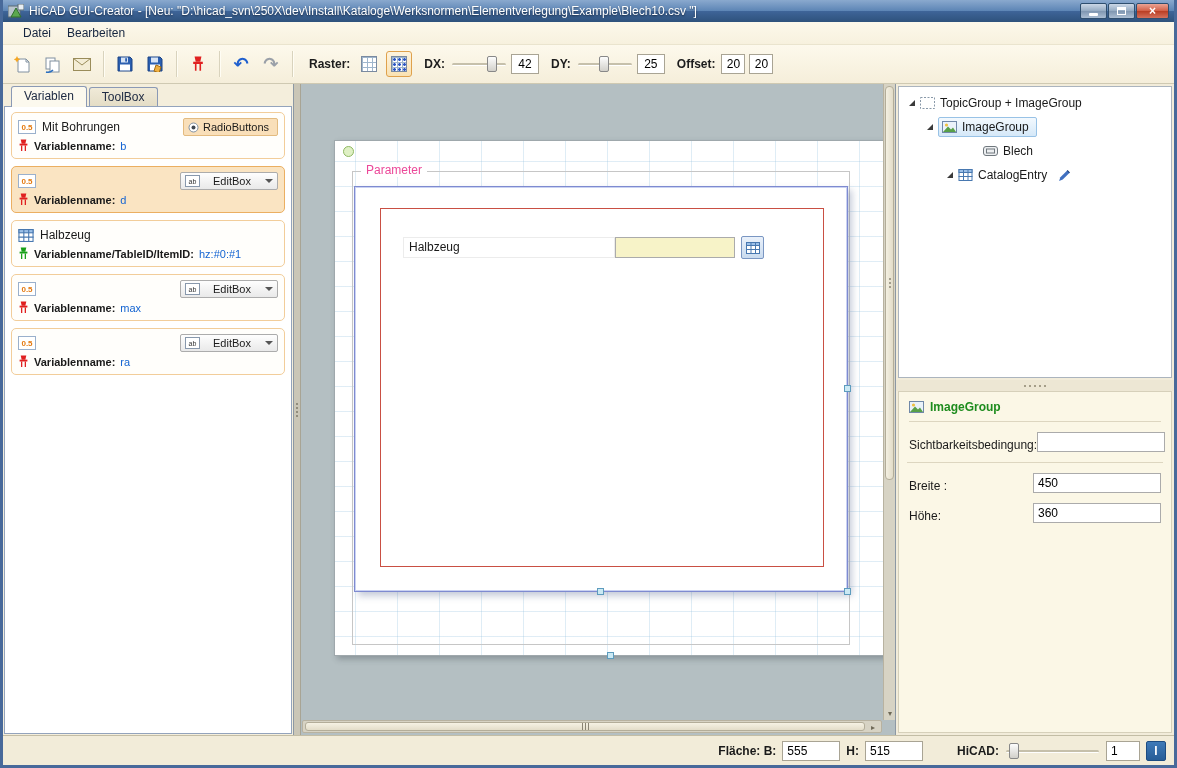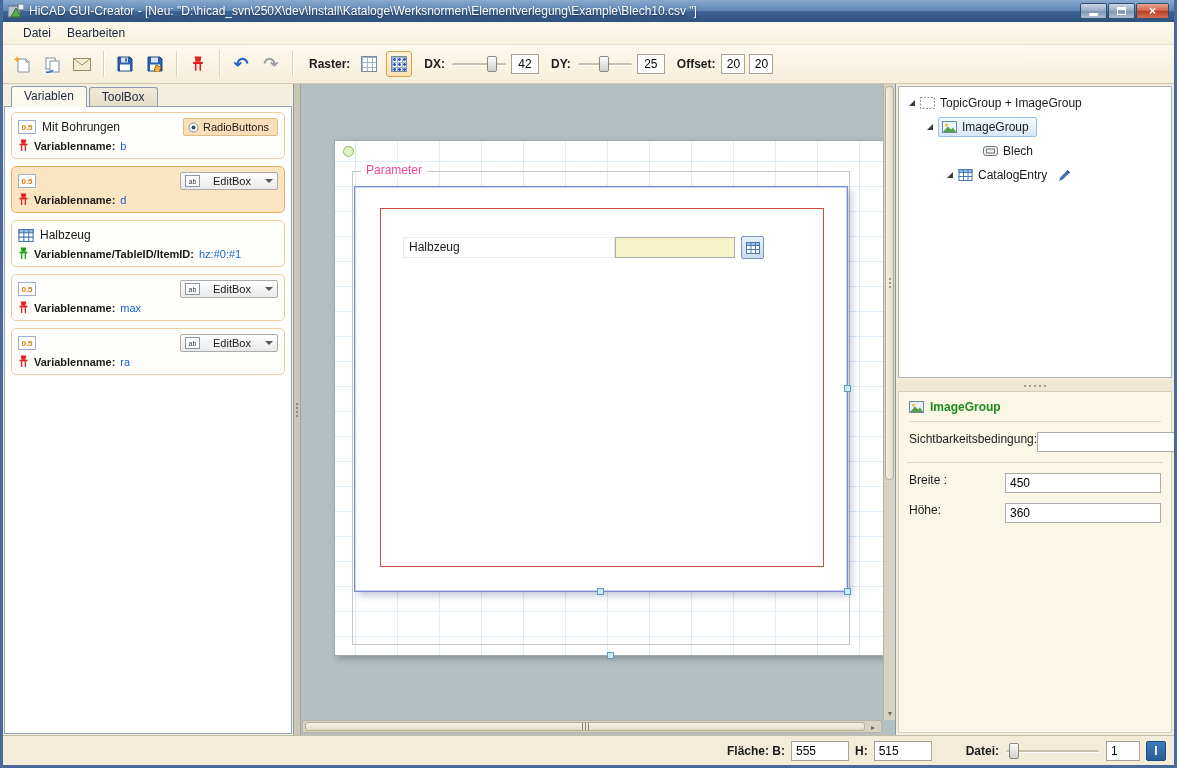--- a/index.html
+++ b/index.html
@@ -95,22 +95,22 @@
   .treebox { background:#FFF; border:1px solid #ABB4BE; margin:2px; height:292px; padding-top:4px; overflow:hidden; }
   .trow { display:flex; align-items:center; height:24px; gap:5px; }
   .arrow { width:0; height:0; border-left:6px solid transparent; border-bottom:6px solid #3A3A3A; flex:0 0 auto; }
   .tlab { white-space:nowrap; }
   .tsel { display:flex; align-items:center; gap:5px; padding:2px 7px 2px 3px; background:linear-gradient(#F3F9FE,#D5E8F8); border:1px solid #98C2E6; border-radius:2px; }
   .hsplit { height:11px; display:flex; align-items:center; justify-content:center; gap:3px; background:#EDE7D4; }
   .hsplit i { width:2px; height:2px; border-radius:50%; background:#8C8670; }
   .props { flex:1; background:#FBF7E6; border:1px solid #D6D0BA; margin:0 2px 2px 2px; padding:8px 10px 0 10px; }
   .phead { display:flex; align-items:center; gap:6px; padding-bottom:7px; border-bottom:1px solid #DDD6C0; }
   .ptitle { color:#1E8C1E; font-weight:bold; }
-  .prow { display:flex; align-items:flex-start; justify-content:space-between; margin:10px 0; }
-  .prow input { width:156px; height:20px; border:1px solid #ABABAB; background:#FFF; font:12px "Liberation Sans",sans-serif; padding:0 4px; }
+  .prow { display:flex; align-items:flex-end; justify-content:space-between; margin:10px 0; }
+  .prow input { width:128px; height:20px; border:1px solid #ABABAB; background:#FFF; font:12px "Liberation Sans",sans-serif; padding:0 4px; }
   .psep { border-top:1px solid #DDD6C0; margin:10px -2px; }
 
   
   .status { height:30px; background:#F2ECD9; border-top:1px solid #C3BDA5; display:flex; align-items:center; justify-content:flex-end; gap:6px; padding-right:8px; }
   .slabel { font-weight:bold; white-space:nowrap; }
   .sval { height:20px; border:1px solid #A9A494; background:#FFF; font:12px "Liberation Sans",sans-serif; padding:0 4px; }
   .sval.w58 { width:58px; } .sval.w34 { width:34px; }
   .sgap { width:22px; }
   .status .slider { width:95px; }
   .ibtn { width:20px; height:20px; background:linear-gradient(#3F7AB8,#275D97); border:1px solid #1D4C82; border-radius:2px; color:#FFF; font-weight:bold; font-size:12px; line-height:12px; }
@@ -472,21 +472,21 @@
       </div>
     </div>
   </div>
 
   <div class="status">
     <span class="slabel">Fläche: B:</span>
     <input class="sval w58" value="555" style="">
     <span class="slabel">H:</span>
     <input class="sval w58" value="515" style="">
     <span class="sgap"></span>
-    <span class="slabel">Datei:</span>
+    <span class="slabel">HiCAD:</span>
     <span class="slider">
         <span class="track"></span>
         <span class="thumb" style="left:4px"></span>
       </span>
     <input class="sval w34" value="1" style="">
     <button class="ibtn">I</button>
   </div>
 
 </div>
 

